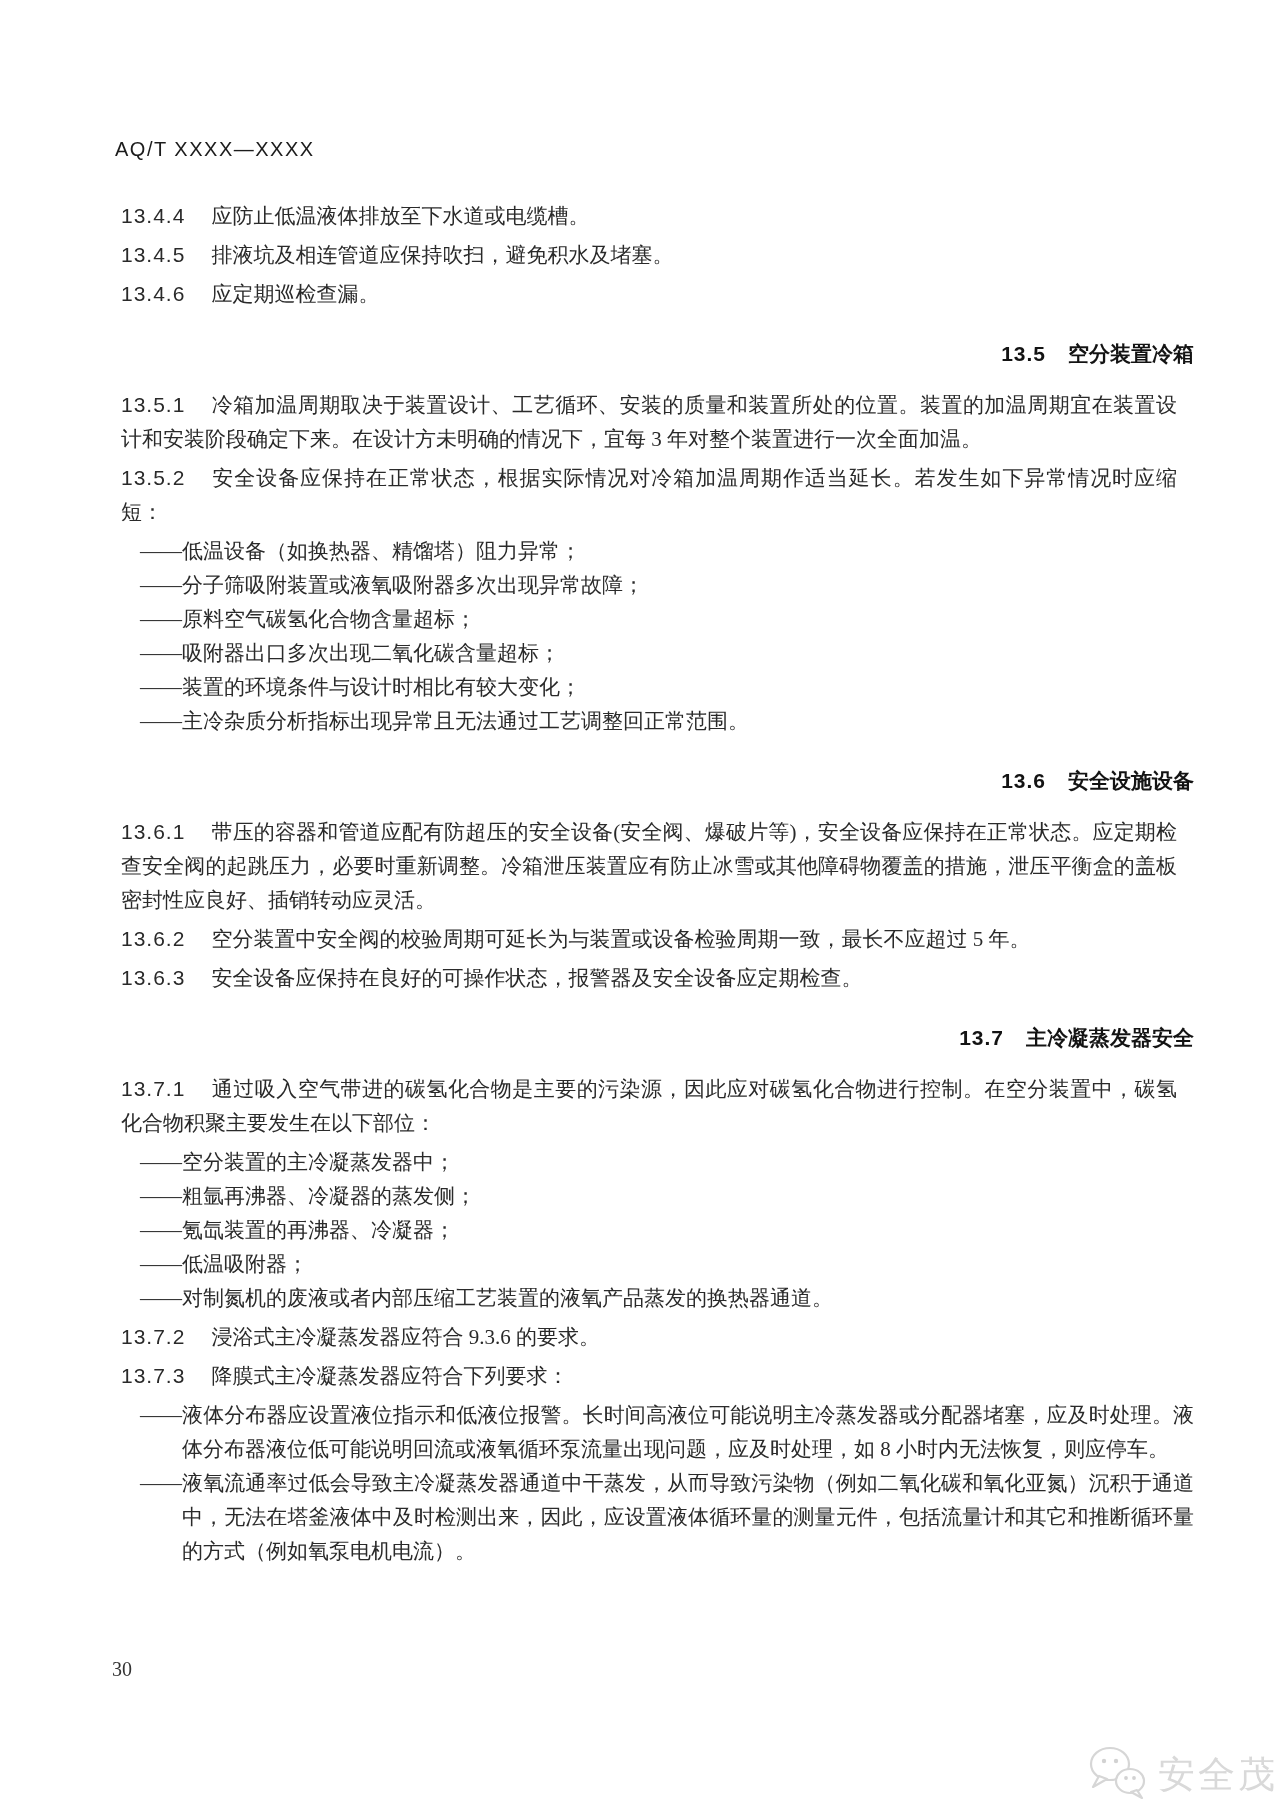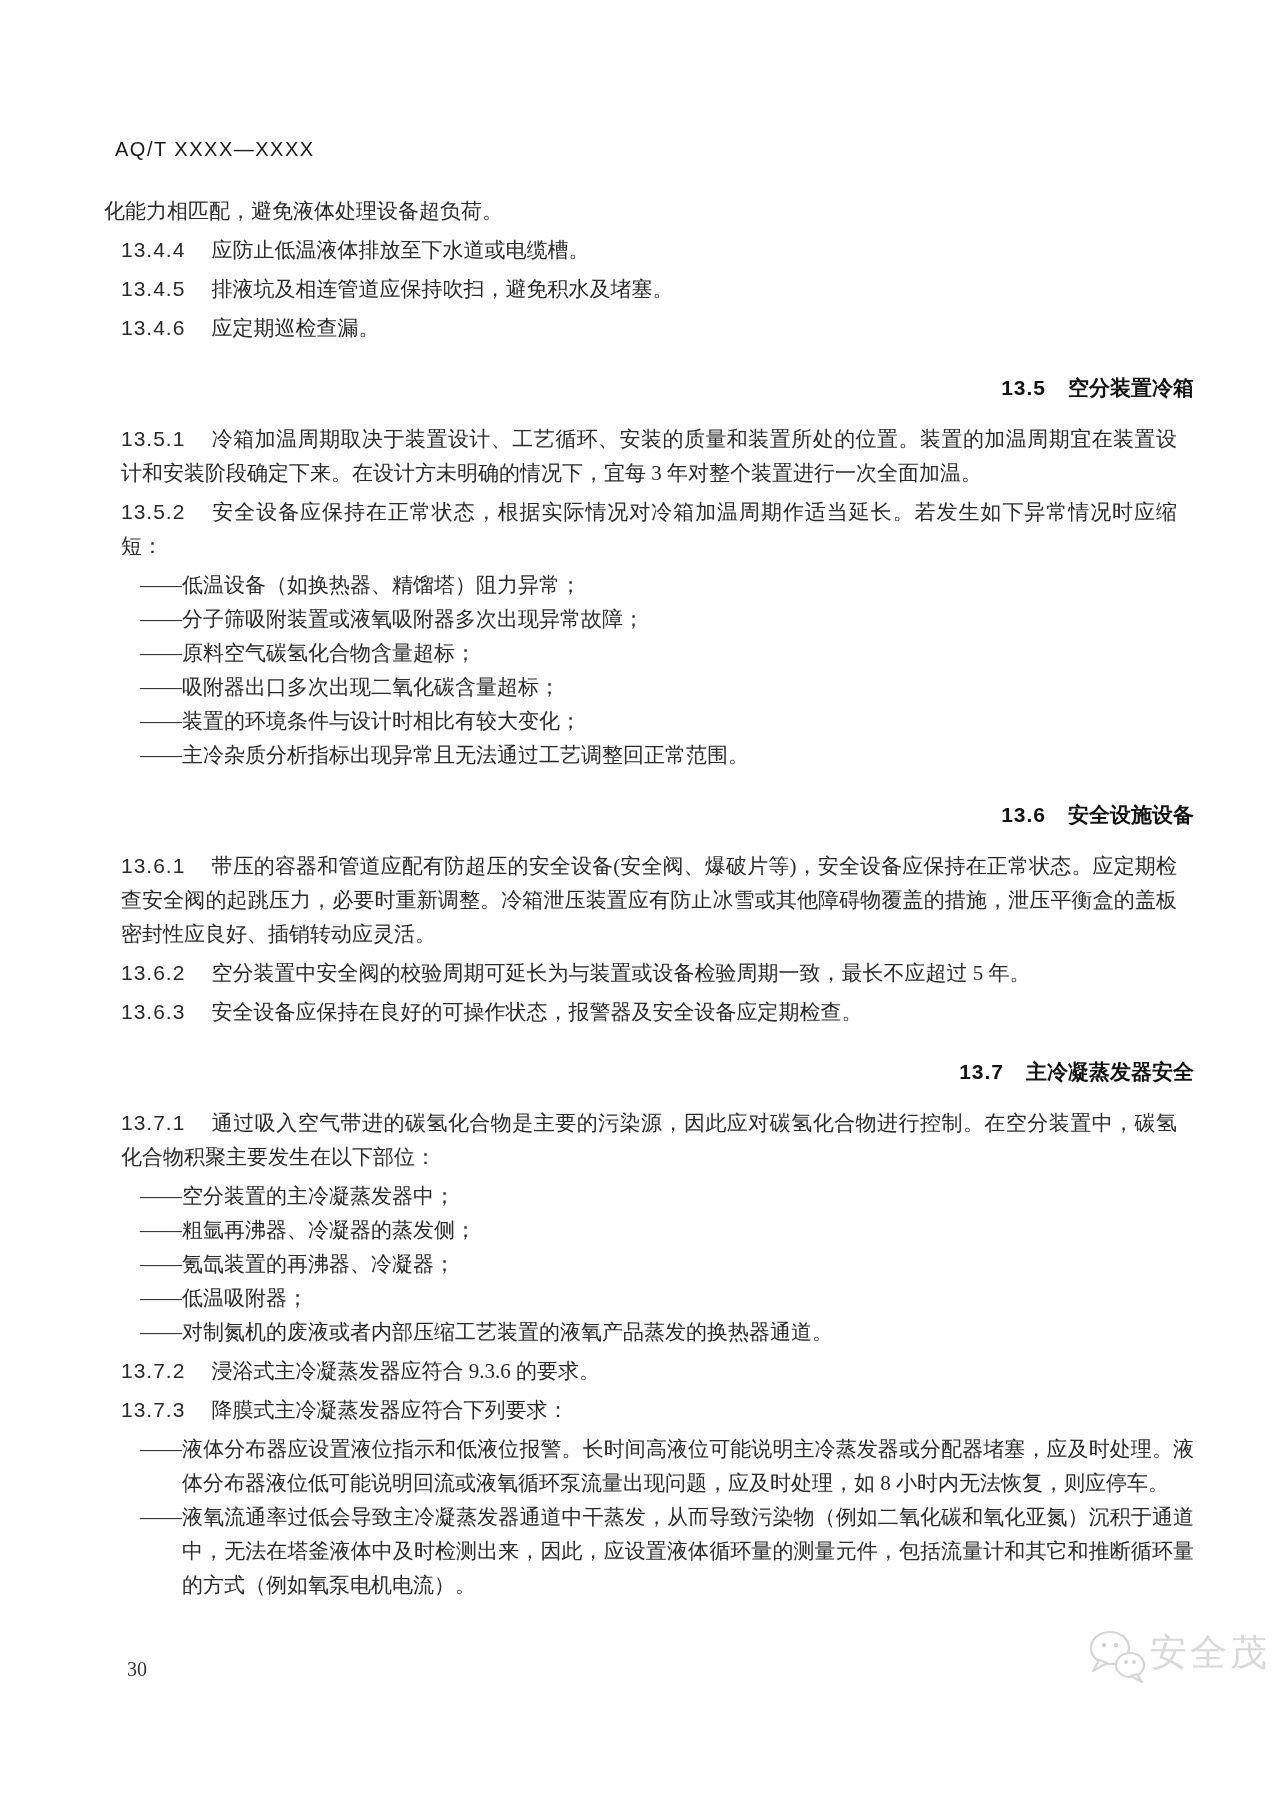--- a/index.html
+++ b/index.html
@@ -43,47 +43,46 @@
     text-indent:-42px;
   }
   .num {
     font-family:"Liberation Sans","DejaVu Sans",sans-serif;
     letter-spacing:1px;
     padding-right:26px;
     white-space:nowrap;
   }
   .heading-para .num { padding-right:22px; }
   .page-number {
-    position:absolute; left:127px; top:1658px;
+    position:absolute; left:112px; top:1658px;
     font-family:"Liberation Serif","DejaVu Serif",serif;
     font-size:20px; color:#343434;
   }
   .watermark {
-    position:absolute; left:1086px; top:1628px;
-    display:flex; align-items:flex-start; gap:2px;
+    position:absolute; left:1086px; top:1744px;
+    display:flex; align-items:flex-end; gap:10px;
     user-select:none;
   }
   .watermark-text {
     font-family:"Liberation Sans","DejaVu Sans",sans-serif;
     font-size:37px; letter-spacing:3px;
     color:#d9d9d9;
     text-shadow:1px 1px 0 #ffffff;
     white-space:nowrap;
   }
   .wechat-icon svg { display:block; }
 </style>
 </head>
 <body>
 
 <div class="page">
 
   <div class="doc-header">AQ/T XXXX—XXXX</div>
 
   <div class="content">
-      <p class="para body-para" style="margin-top: 0px;">化能力相匹配，避免液体处理设备超负荷。</p>
       <p class="para clause-para"><span class="num">13.4.4</span><span>应防止低温液体排放至下水道或电缆槽。</span></p>
       <p class="para clause-para"><span class="num">13.4.5</span><span>排液坑及相连管道应保持吹扫，避免积水及堵塞。</span></p>
       <p class="para clause-para"><span class="num">13.4.6</span><span>应定期巡检查漏。</span></p>
       <h3 class="para heading-para"><span class="num">13.5</span><span>空分装置冷箱</span></h3>
       <p class="para clause-para"><span class="num">13.5.1</span><span>冷箱加温周期取决于装置设计、工艺循环、安装的质量和装置所处的位置。装置的加温周期宜在装置设计和安装阶段确定下来。在设计方未明确的情况下，宜每 3 年对整个装置进行一次全面加温。</span></p>
       <p class="para clause-para"><span class="num">13.5.2</span><span>安全设备应保持在正常状态，根据实际情况对冷箱加温周期作适当延长。若发生如下异常情况时应缩短：</span></p>
       <p class="para dash-para">——低温设备（如换热器、精馏塔）阻力异常；</p>
       <p class="para dash-para">——分子筛吸附装置或液氧吸附器多次出现异常故障；</p>
       <p class="para dash-para">——原料空气碳氢化合物含量超标；</p>
       <p class="para dash-para">——吸附器出口多次出现二氧化碳含量超标；</p>

